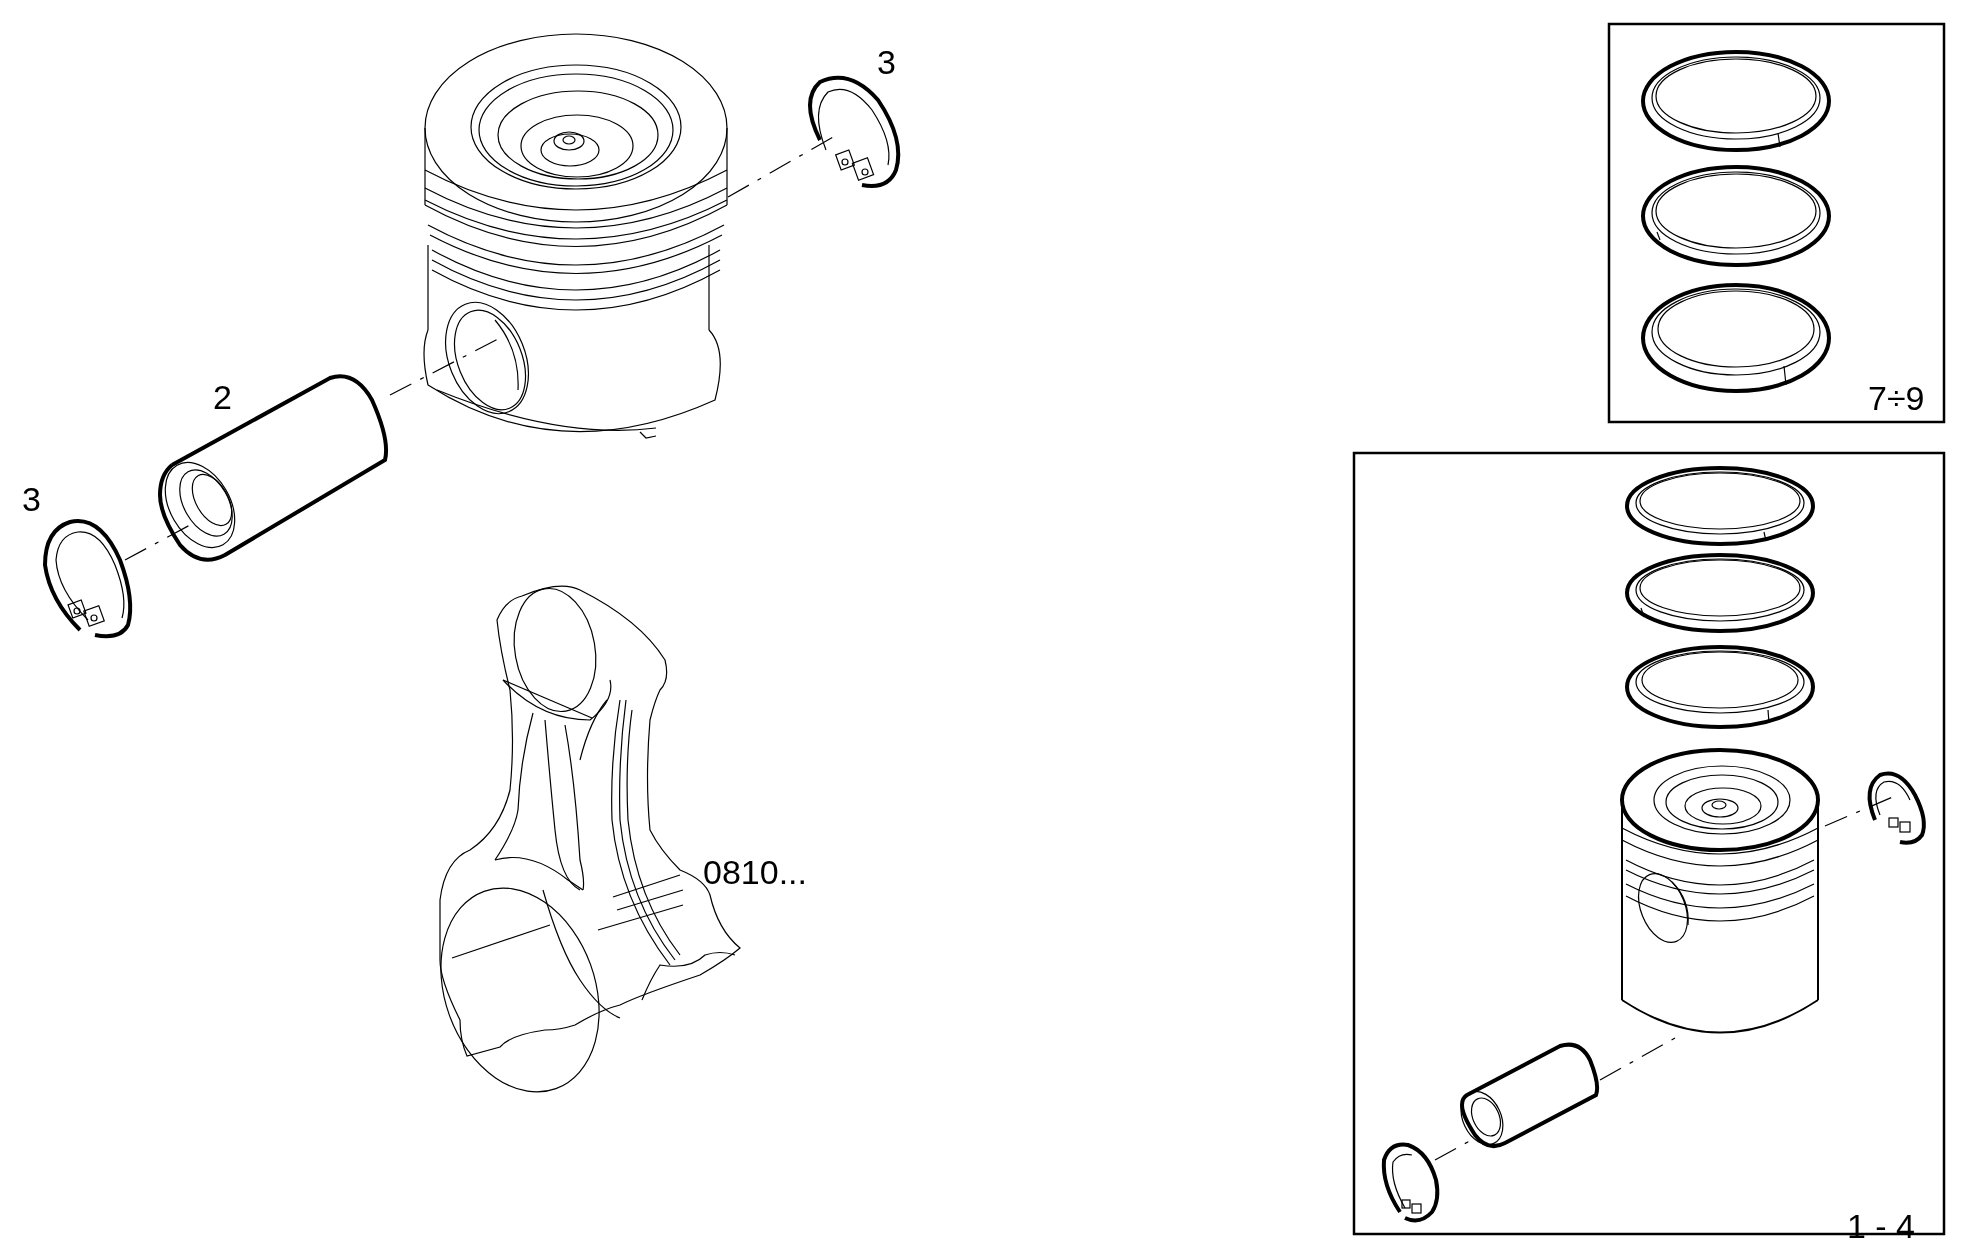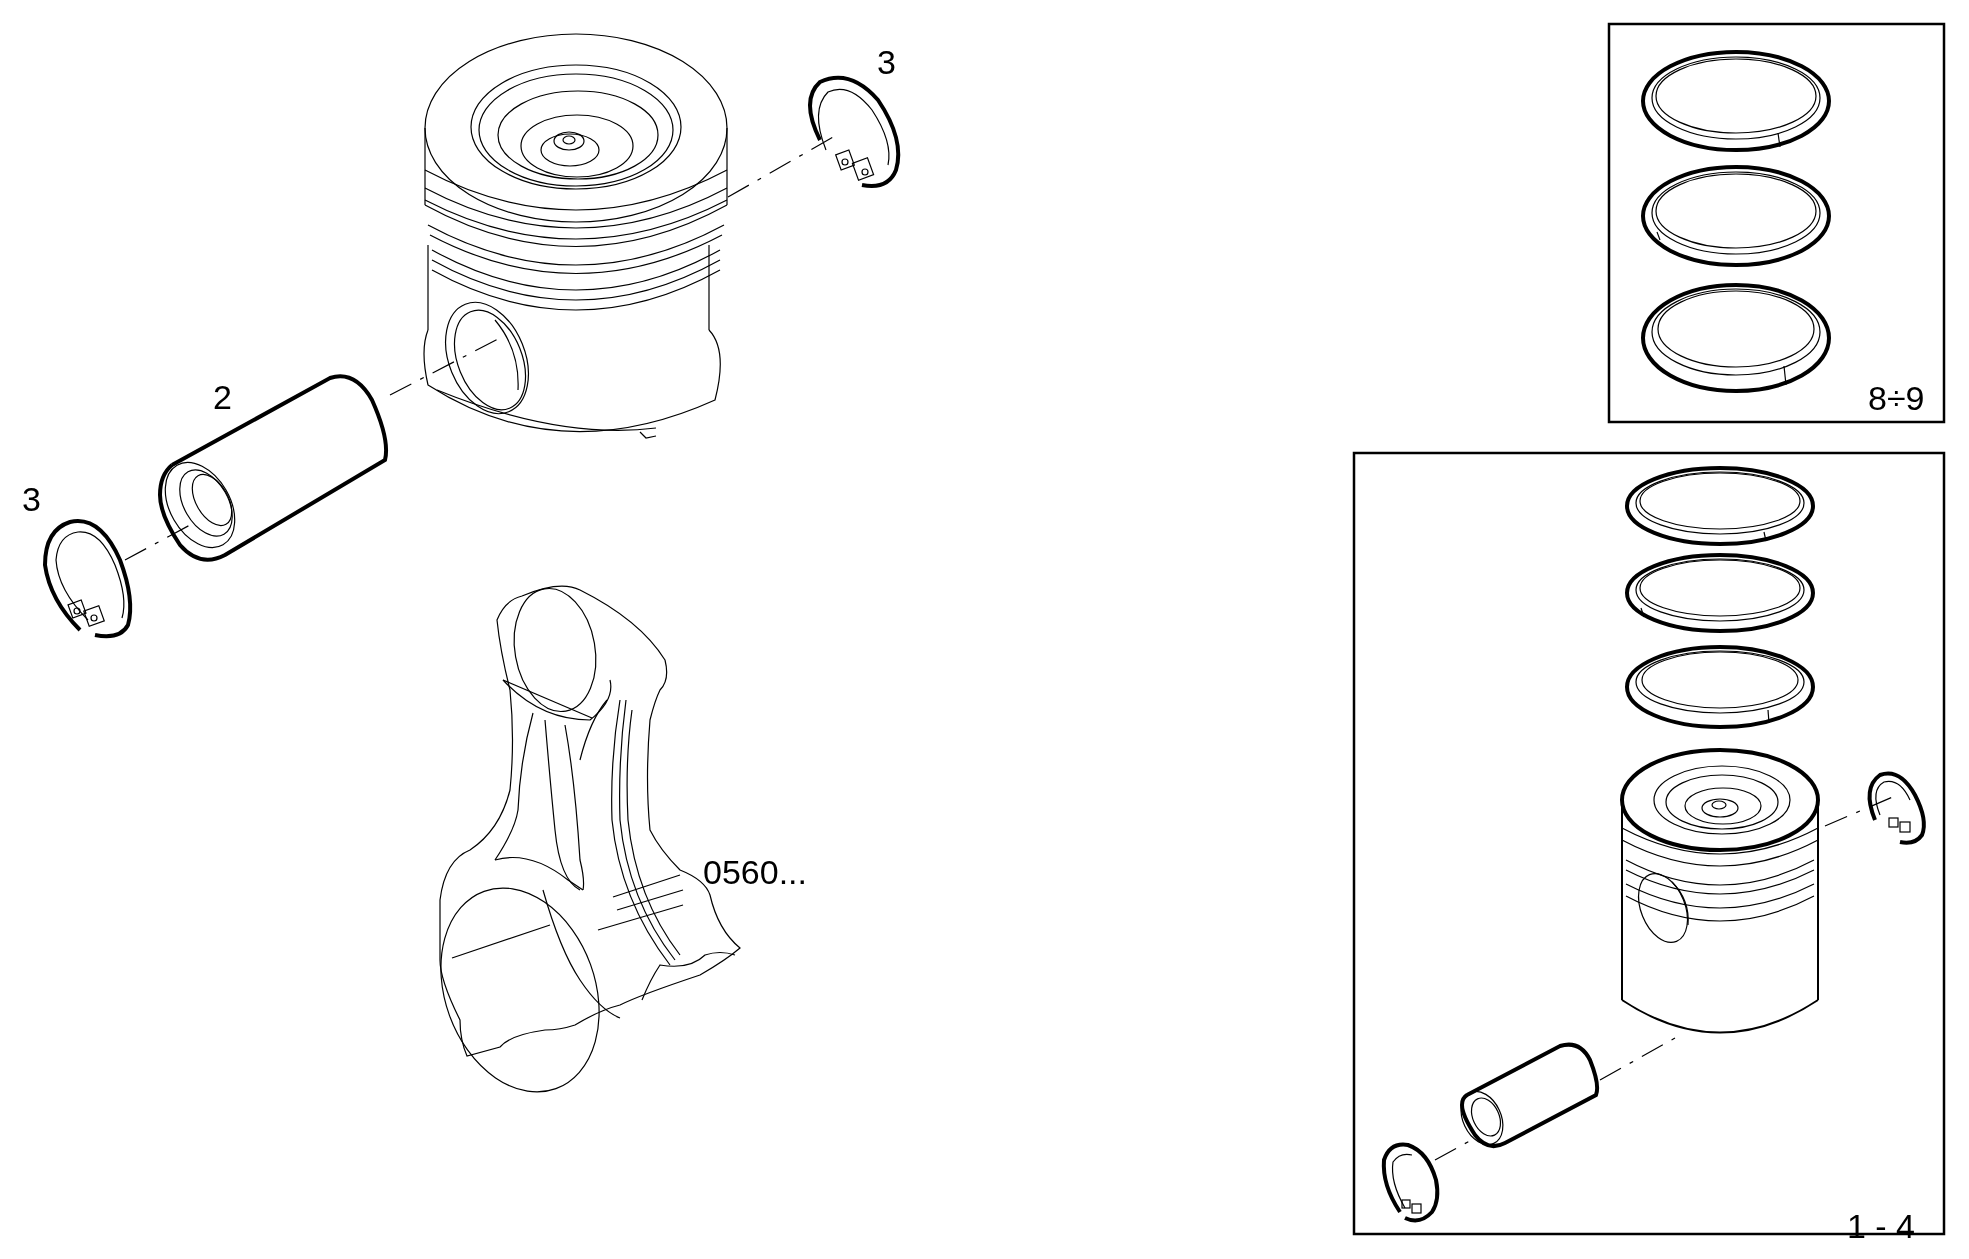--- a/index.html
+++ b/index.html
@@ -189,15 +189,15 @@
       <path class="thin" d="M1405 1208 Q1390 1182 1393 1162 Q1400 1152 1412 1155"></path>
       <rect class="thin" x="1402" y="1200" width="8" height="8"></rect>
       <rect class="thin" x="1412" y="1204" width="9" height="9"></rect>
     </g>
   </g>
 </svg>
 
 <div class="lbl" style="left:877px; top:45px;">3</div>
 <div class="lbl" style="left:213px; top:380px;">2</div>
 <div class="lbl" style="left:22px;  top:482px;">3</div>
-<div class="lbl" style="left:703px; top:855px;">0560...</div>
-<div class="lbl" style="left:1868px; top:381px;">8÷9</div>
+<div class="lbl" style="left:703px; top:855px;">0810...</div>
+<div class="lbl" style="left:1868px; top:381px;">7÷9</div>
 <div class="lbl" style="left:1847px; top:1181px;margin-top:28px;">1 - 4</div>
 
 </body></html>

